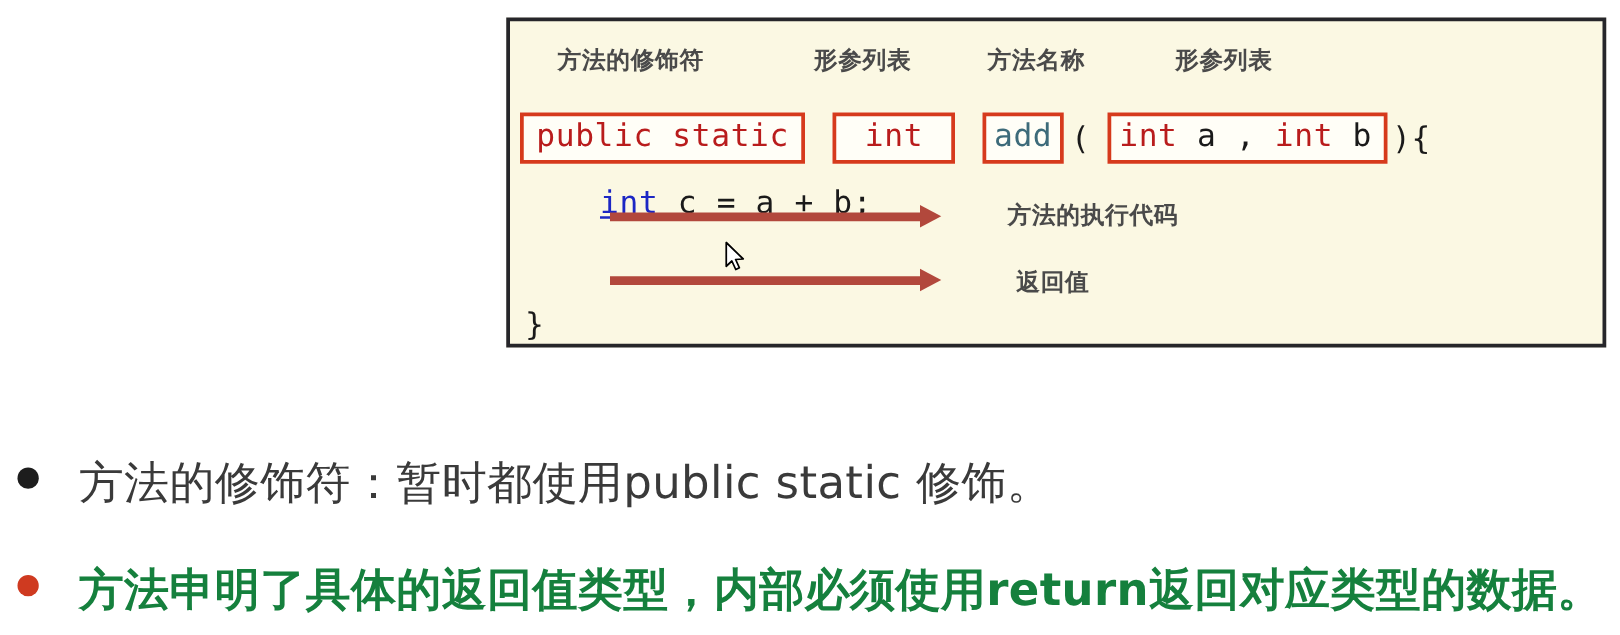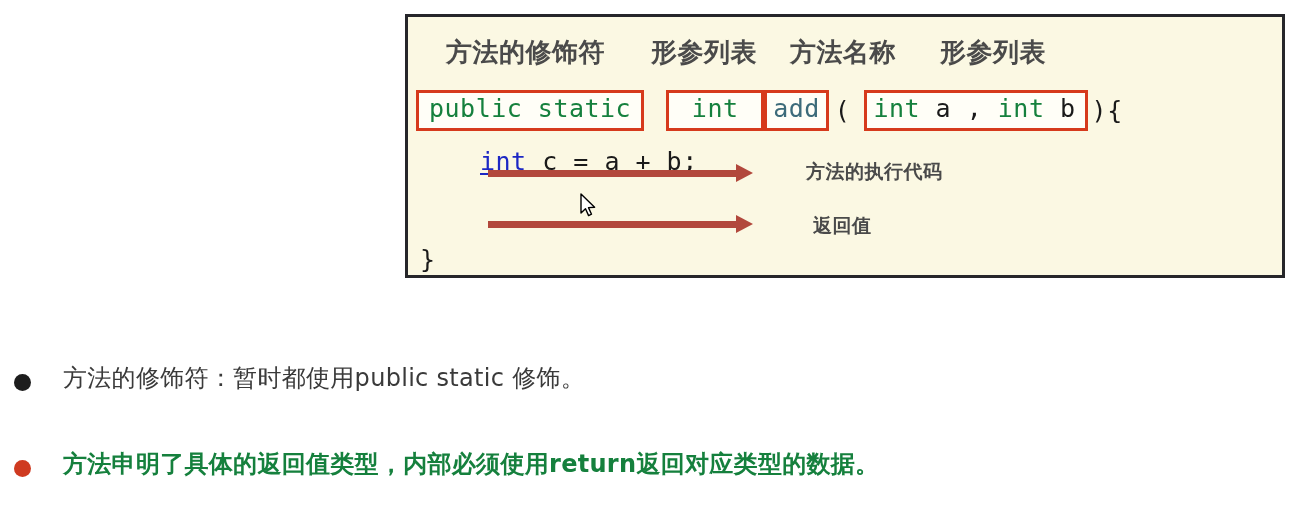--- a/index.html
+++ b/index.html
@@ -26,21 +26,21 @@
     background: #fbf8e3;
     border: 3px solid #26262a;
     box-sizing: border-box;
   }
 
   
   .anno-label {
     position: absolute;
     font-family: "DejaVu Sans", "Liberation Sans", sans-serif;
     font-weight: bold;
-    font-size: 26px;
+    font-size: 19px;
     color: #4a4a4a;
     white-space: nowrap;
     letter-spacing: 0.5px;
   }
   #label-modifier { left: 38px; top: 18px; }
   #label-return-type { left: 243px; top: 18px; }
   #label-method-name { left: 382px; top: 18px; }
   #label-param-list { left: 532px; top: 18px; }
 
   
@@ -50,37 +50,37 @@
     font-size: 25px;
     color: #1a1a1a;
     white-space: pre;
     letter-spacing: 0.5px;
   }
   #code-sig { left: 8px; top: 73px; display: flex; align-items: center; }
   #code-body { left: 72px; top: 130px; }
   #code-return { left: 72px; top: 179px; }
   #code-close { left: 12px; top: 228px; }
 
-  .kw { color: #15803d; }
+  .kw { color: #b91c1c; }
   .kw-u { color: #1c27c4; text-decoration: underline; text-underline-offset: 3px; }
   .mth { color: #3d6b7a; }
   .pln { color: #1a1a1a; }
 
   
   .redbox {
     border: 3px solid #d63a1c;
     background: #fffef7;
     padding: 2px 10px 4px 10px;
     display: inline-block;
     box-sizing: border-box;
     line-height: 1.15;
   }
   #box-modifier { min-width: 206px; text-align: center; }
   #box-return-type { min-width: 98px; text-align: center; margin-left: 22px; }
-  #box-method-name { min-width: 62px; text-align: center; padding-left: 6px; padding-right: 6px; }
+  #box-method-name { min-width: 62px; text-align: center; margin-left: 22px; padding-left: 6px; padding-right: 6px; }
   #box-params { min-width: 196px; text-align: center; margin-left: 8px; padding-left: 6px; padding-right: 9px; }
   .paren {
     display: inline-block;
     padding: 0 6px;
     color: #1a1a1a;
   }
   .tail-brace {
     display: inline-block;
     padding-left: 4px;
     color: #1a1a1a;
@@ -138,21 +138,21 @@
   }
   .bullet-dot {
     width: 17px;
     height: 17px;
     border-radius: 50%;
     flex: 0 0 auto;
     margin-top: 12px;
   }
   .bullet-text {
     font-family: "DejaVu Sans", "Liberation Sans", sans-serif;
-    font-size: 24px;
+    font-size: 36px;
     letter-spacing: 0.3px;
   }
   #bullet-1 { left: 14px; top: 362px; }
   #bullet-1 .bullet-dot { background: #1d1d1d; }
   #bullet-1 .bullet-text { color: #3a3a3a; margin-left: 32px; font-weight: normal; }
 
   #bullet-2 { left: 14px; top: 448px; }
   #bullet-2 .bullet-dot { background: #cf3a20; }
   #bullet-2 .bullet-text { color: #15803d; margin-left: 32px; font-weight: bold; }
 </style>

